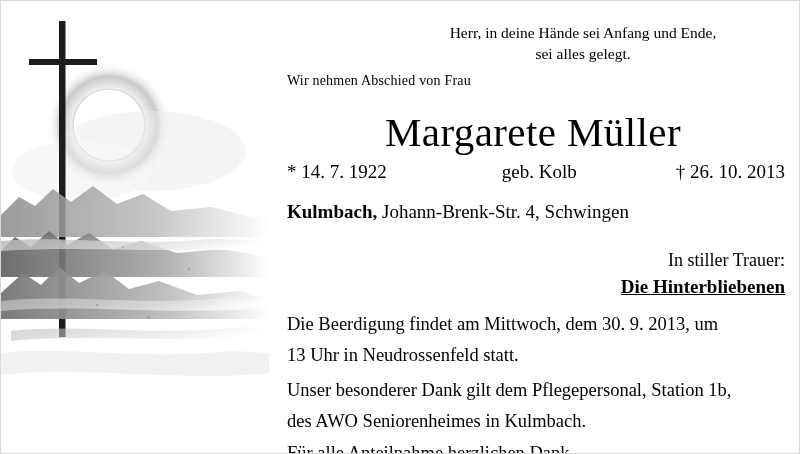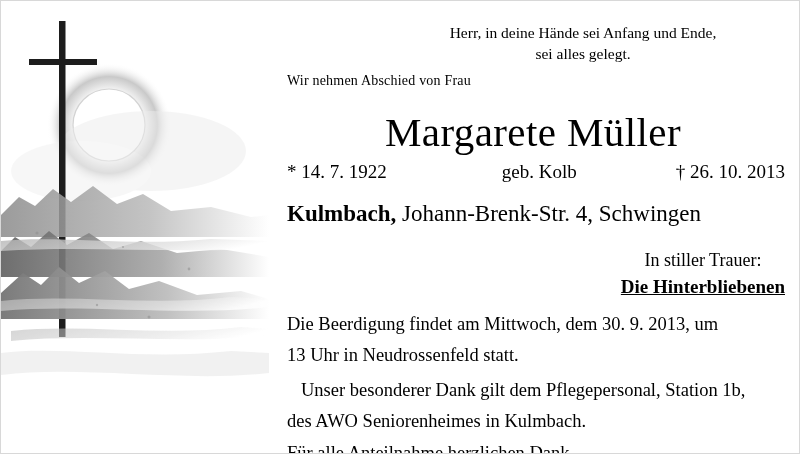--- a/index.html
+++ b/index.html
@@ -81,45 +81,45 @@
     justify-content: space-between;
     font-size: 19px;
     gap: 40px;
   }
   .dates .mid { margin-left: 16px; }
 
   .address {
     position: absolute;
     top: 200px;
     left: 4px;
-    font-size: 23px;
+    font-size: 19px;
   }
   .address b { font-weight: bold; }
 
   .mourning {
     position: absolute;
     top: 246px;
     right: 6px;
-    text-align: center;
+    text-align: right;
     font-size: 18px;
     line-height: 1.45;
   }
   .mourning .strong { font-weight: bold; font-size: 19px; text-decoration: underline; }
 
   .notes {
     position: absolute;
     top: 312px;
     left: 4px;
     width: 500px;
     font-size: 18.5px;
     line-height: 1.27;
   }
   .notes p { margin: 0 0 8px 0; }
   .notes p:last-child { margin-bottom: 0; }
-  .notes .para-gap { margin-top: 11px; margin-left: 14px; }
+  .notes .para-gap { margin-top: 11px; }
 </style>
 </head>
 <body>
 
 <div id="page">
 
   <div class="artwork">
     <svg width="268" height="454" viewBox="0 0 268 454" xmlns="http://www.w3.org/2000/svg">
       <defs>
         <radialGradient id="sunGlow" cx="50%" cy="50%" r="50%">

